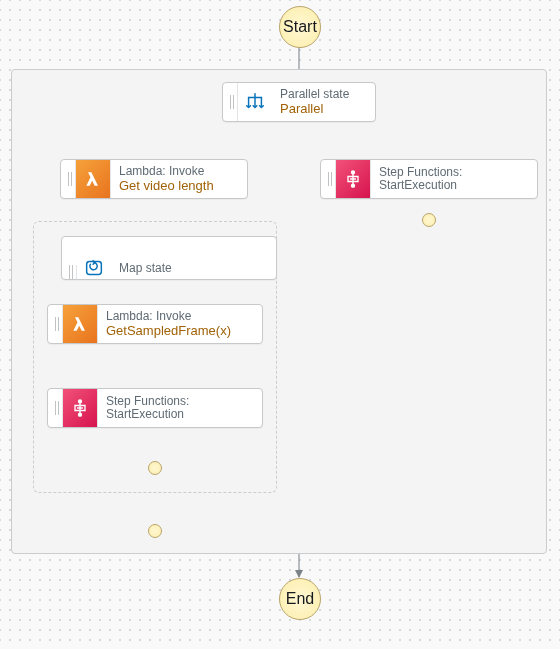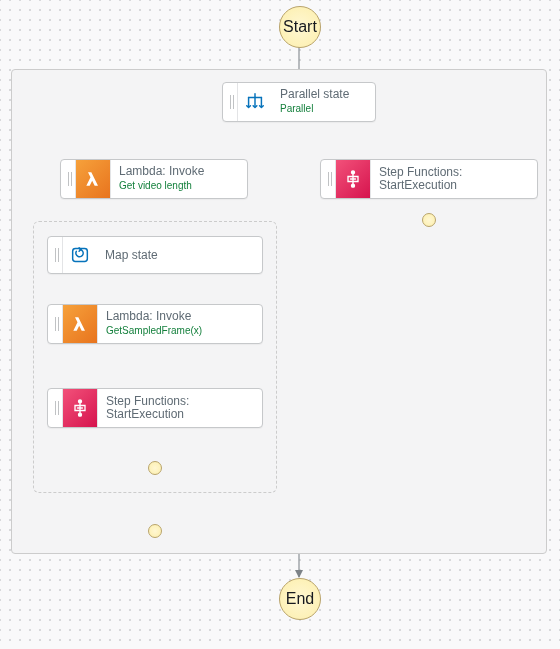--- a/index.html
+++ b/index.html
@@ -13,21 +13,21 @@
     background:radial-gradient(circle at 50% 50%,#fff7d3 0%,#fdf1b7 70%,#f6e79a 100%);}
   .outer{position:absolute;border:1px solid #ccc;border-radius:4px;background:#f4f4f5;box-sizing:border-box;}
   .map-box{position:absolute;border:1px dashed #ccc;border-radius:6px;background:#f4f4f5;box-sizing:border-box;}
   .node{position:absolute;display:flex;align-items:stretch;background:#fff;border:1px solid #c6c8ca;border-radius:4px;box-sizing:border-box;box-shadow:0 1px 1px rgba(0,0,0,0.04);}
   .handle{width:14px;display:flex;flex-direction:column;align-items:center;justify-content:center;gap:2px;border-right:1px solid #e3e4e6;}
   .handle span{display:block;width:1px;height:14px;background:#c0c2c4;box-shadow:3px 0 0 #c0c2c4;}
   .icon{width:34px;display:flex;align-items:center;justify-content:center;border-right:1px solid #e3e4e6;}
   .icon-flat{width:34px;display:flex;align-items:center;justify-content:center;}
   .text{flex:1;display:flex;flex-direction:column;justify-content:center;padding:4px 10px 4px 8px;}
   .text .sub{font-size:12px;color:#5f6b74;line-height:13px;}
-  .text .main{font-size:10px;color:#15803d;line-height:16px;}
+  .text .main{font-size:13px;color:#a16207;line-height:16px;}
   svg.lines{position:absolute;left:0;top:0;width:560px;height:649px;pointer-events:none;}
 </style>
 </head>
 <body>
 
 <div class="canvas">
 
 <svg class="lines">
   <defs>
     <marker id="arr" viewBox="0 0 8 8" refX="7" refY="4" markerWidth="7" markerHeight="7" orient="auto">
@@ -117,21 +117,21 @@
     </g>
         </svg>
   </div>
   <div class="text">
     <div class="sub">Step Functions: StartExecution</div>
   </div>
 </div>
 
 <div class="map-box" style="left:33px;top:221px;width:244px;height:272px;"></div>
 
-<div class="node" style="left:47px;top:236px;width:216px;height:38px;">
+<div class="node" style="left:61px;top:236px;width:216px;height:44px;align-items:flex-end;">
   <div class="handle">
         <span></span>
       </div>
   <div class="icon-flat">
     <svg width="22" height="22" viewBox="0 0 24 24">
           <g fill="none" stroke="#0773bb" stroke-width="1.6" stroke-linecap="round" stroke-linejoin="round">
       <rect x="4" y="5" width="16" height="14" rx="3"></rect>
       <path d="M8 8 a4 4 0 1 0 4 -2"></path>
             <path d="M11 4 l2 2 l-2 2"></path>
     </g>

